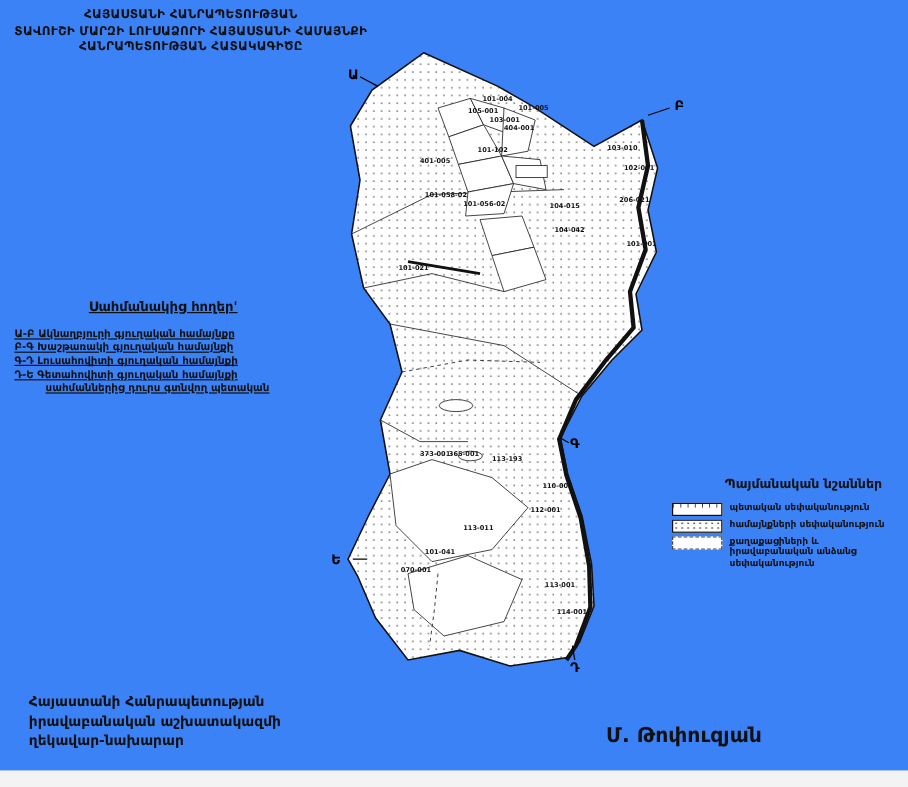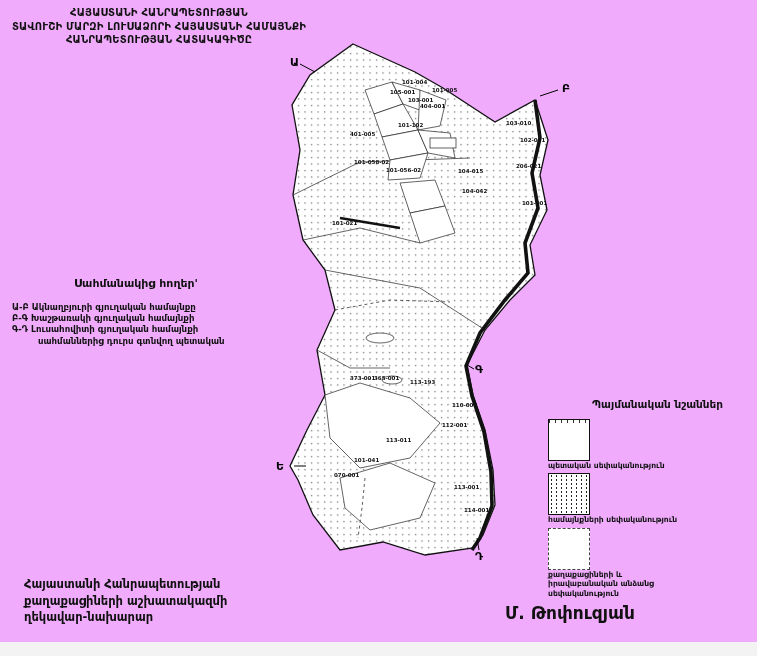--- a/index.html
+++ b/index.html
@@ -1,30 +1,30 @@
 <!DOCTYPE html>
 <html><head>
 <meta charset="utf-8">
 <style>
   html,body{margin:0;padding:0;background:#fff;}
-  #page{position:relative;width:757px;height:656px;background:#f0abfc;overflow:hidden;
+  #page{position:relative;width:757px;height:656px;background:#3b82f6;overflow:hidden;
         font-family:"DejaVu Sans",sans-serif;color:#111;}
   
   .hdr{position:absolute;font-weight:bold;text-align:center;line-height:1.35;}
   #header-left{left:6px;top:6px;width:306px;font-size:10px;letter-spacing:.2px;}
   #header-right{left:420px;top:4px;width:332px;font-size:11px;}
   
-  #adjacent{position:absolute;left:12px;top:277px;width:248px;}
+  #adjacent{position:absolute;left:12px;top:249px;width:248px;text-decoration:underline;}
   #adjacent .title{font-weight:bold;font-size:11px;text-align:center;margin-bottom:12px;}
   #adjacent .item{font-size:8.6px;font-weight:600;line-height:1.3;white-space:nowrap;}
   #adjacent .item.indent{padding-left:26px;}
   
-  #symbols{position:absolute;left:548px;top:398px;width:198px;}
+  #symbols{position:absolute;left:560px;top:398px;width:198px;}
   #symbols .title{font-weight:bold;font-size:10.5px;margin-left:44px;margin-bottom:8px;}
-  .sym-row{display:flex;align-items:flex-start;margin-bottom:2px;flex-direction:column;}
+  .sym-row{display:flex;align-items:flex-start;margin-bottom:2px;}
   .swatch{width:40px;height:9px;flex:0 0 40px;margin-right:6px;margin-top:1px;background:#fff;}
   .swatch.hatch{border:1px solid #111;
      background-image:repeating-linear-gradient(90deg,#333 0 1px,transparent 1px 6px);
      background-size:6px 3px;background-repeat:repeat-x;background-position:0 0;}
   .swatch.stipple{border:1px solid #111;
      background-image:radial-gradient(#222 0.8px,transparent 0.9px);background-size:5px 4px;}
   .swatch.dashed{border:1px dashed #444;}
   .sym-label{font-size:7.6px;font-weight:600;line-height:1.25;width:140px;}
   
   #signature{position:absolute;left:24px;top:576px;font-size:11.5px;font-weight:bold;line-height:1.45;}
@@ -141,20 +141,21 @@
           <text x="194" y="474" class="plabel">114-001</text>
         </g>
     </svg>
   </div>
 
   <div id="adjacent">
     <div class="title">Սահմանակից հողեր'</div>
     <div class="item">Ա-Բ Ակնաղբյուրի գյուղական համայնքը</div>
     <div class="item">Բ-Գ Խաշթառակի գյուղական համայնքի</div>
     <div class="item">Գ-Դ Լուսահովիտի գյուղական համայնքի</div>
+    <div class="item">Դ-Ե Գետահովիտի գյուղական համայնքի</div>
     <div class="item indent">սահմաններից դուրս գտնվող պետական</div>
   </div>
 
   <div id="symbols">
     <div class="title">Պայմանական նշաններ</div>
     <div class="sym-row">
       <div class="swatch hatch"></div>
       <div class="sym-label">պետական սեփականություն</div>
     </div>
     <div class="sym-row">
@@ -162,19 +163,19 @@
       <div class="sym-label">համայնքների սեփականություն</div>
     </div>
     <div class="sym-row">
       <div class="swatch dashed"></div>
       <div class="sym-label">քաղաքացիների և իրավաբանական անձանց սեփականություն</div>
     </div>
   </div>
 
   <div id="signature">
     <div>Հայաստանի Հանրապետության</div>
-    <div>քաղաքացիների աշխատակազմի</div>
+    <div>իրավաբանական աշխատակազմի</div>
     <div>ղեկավար-նախարար</div>
   </div>
   <div id="official-name">Մ. Թոփուզյան</div>
 
   <div id="scan-band"></div>
 </div>
 
 </body></html>

